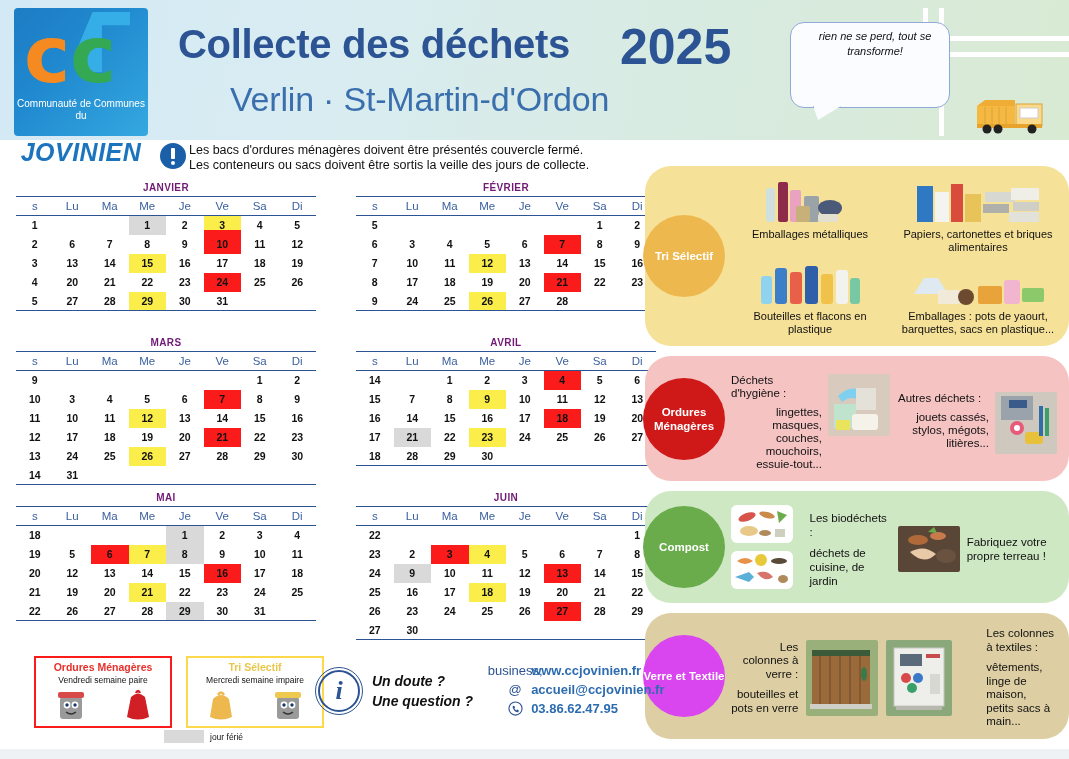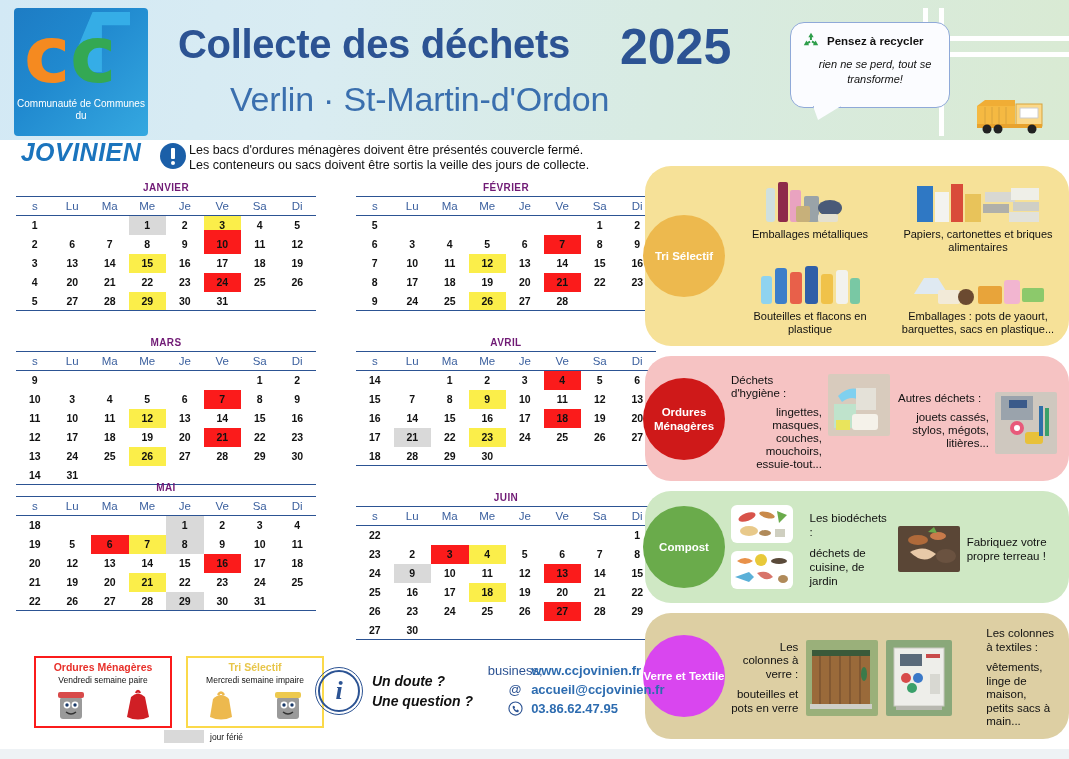--- a/index.html
+++ b/index.html
@@ -185,28 +185,20 @@
     </div>
     <div class="logo-cap">Communauté de Communes du</div>
   </div>
   <div class="logo-jov">JOVINIEN</div>
 
   <div class="title-main">Collecte des déchets</div>
   <div class="title-year">2025</div>
   <div class="title-sub">Verlin · St-Martin-d'Ordon</div>
 
   <div class="bubble">
-    <div class="bubble-head">
-      <svg width="20" height="20" viewBox="0 0 24 24">
-        <path d="M12 2l3.2 5.5h-2.1l.0 3.2-2.4 0 0-3.2H8.8z" fill="#2e9e4b" transform="rotate(0 12 12)"></path>
-        <path d="M12 2l3.2 5.5h-2.1l.0 3.2-2.4 0 0-3.2H8.8z" fill="#2e9e4b" transform="rotate(120 12 12)"></path>
-        <path d="M12 2l3.2 5.5h-2.1l.0 3.2-2.4 0 0-3.2H8.8z" fill="#2e9e4b" transform="rotate(240 12 12)"></path>
-      </svg>
-      <span class="bubble-title">Pensez à recycler</span>
-    </div>
     <div class="bubble-body">rien ne se perd, tout se transforme!</div>
   </div>
 
   <svg class="truck" viewBox="0 0 72 38">
     <rect x="2" y="10" width="38" height="20" fill="#f5b942"></rect>
     <path d="M2 10 L10 4 L40 4 L40 10 Z" fill="#f0ad35"></path>
     <rect x="41" y="8" width="26" height="22" fill="#fbd98a" stroke="#d8a33c"></rect>
     <path d="M45 12 L63 12 L63 22 L45 22 Z" fill="#fff" stroke="#ccc"></path>
     <rect x="2" y="28" width="65" height="4" fill="#e8a32e"></rect>
     <circle cx="12" cy="33" r="4.5" fill="#222"></circle>
@@ -509,21 +501,21 @@
             <td>29</td>
             <td>30</td>
             <td></td>
             <td></td>
             <td></td>
             <td></td>
           </tr>
         </tbody>
       </table>
     </div>
-    <div class="cal" style="left: 16px; top: 300px;">
+    <div class="cal" style="left: 16px; top: 310px;">
       <div class="cal-title">MAI</div>
       <table class="cal-table">
         <thead>
           <tr>
             <th class="wk">s</th>
             <th>Lu</th>
             <th>Ma</th>
             <th>Me</th>
             <th>Je</th>
             <th>Ve</th>

